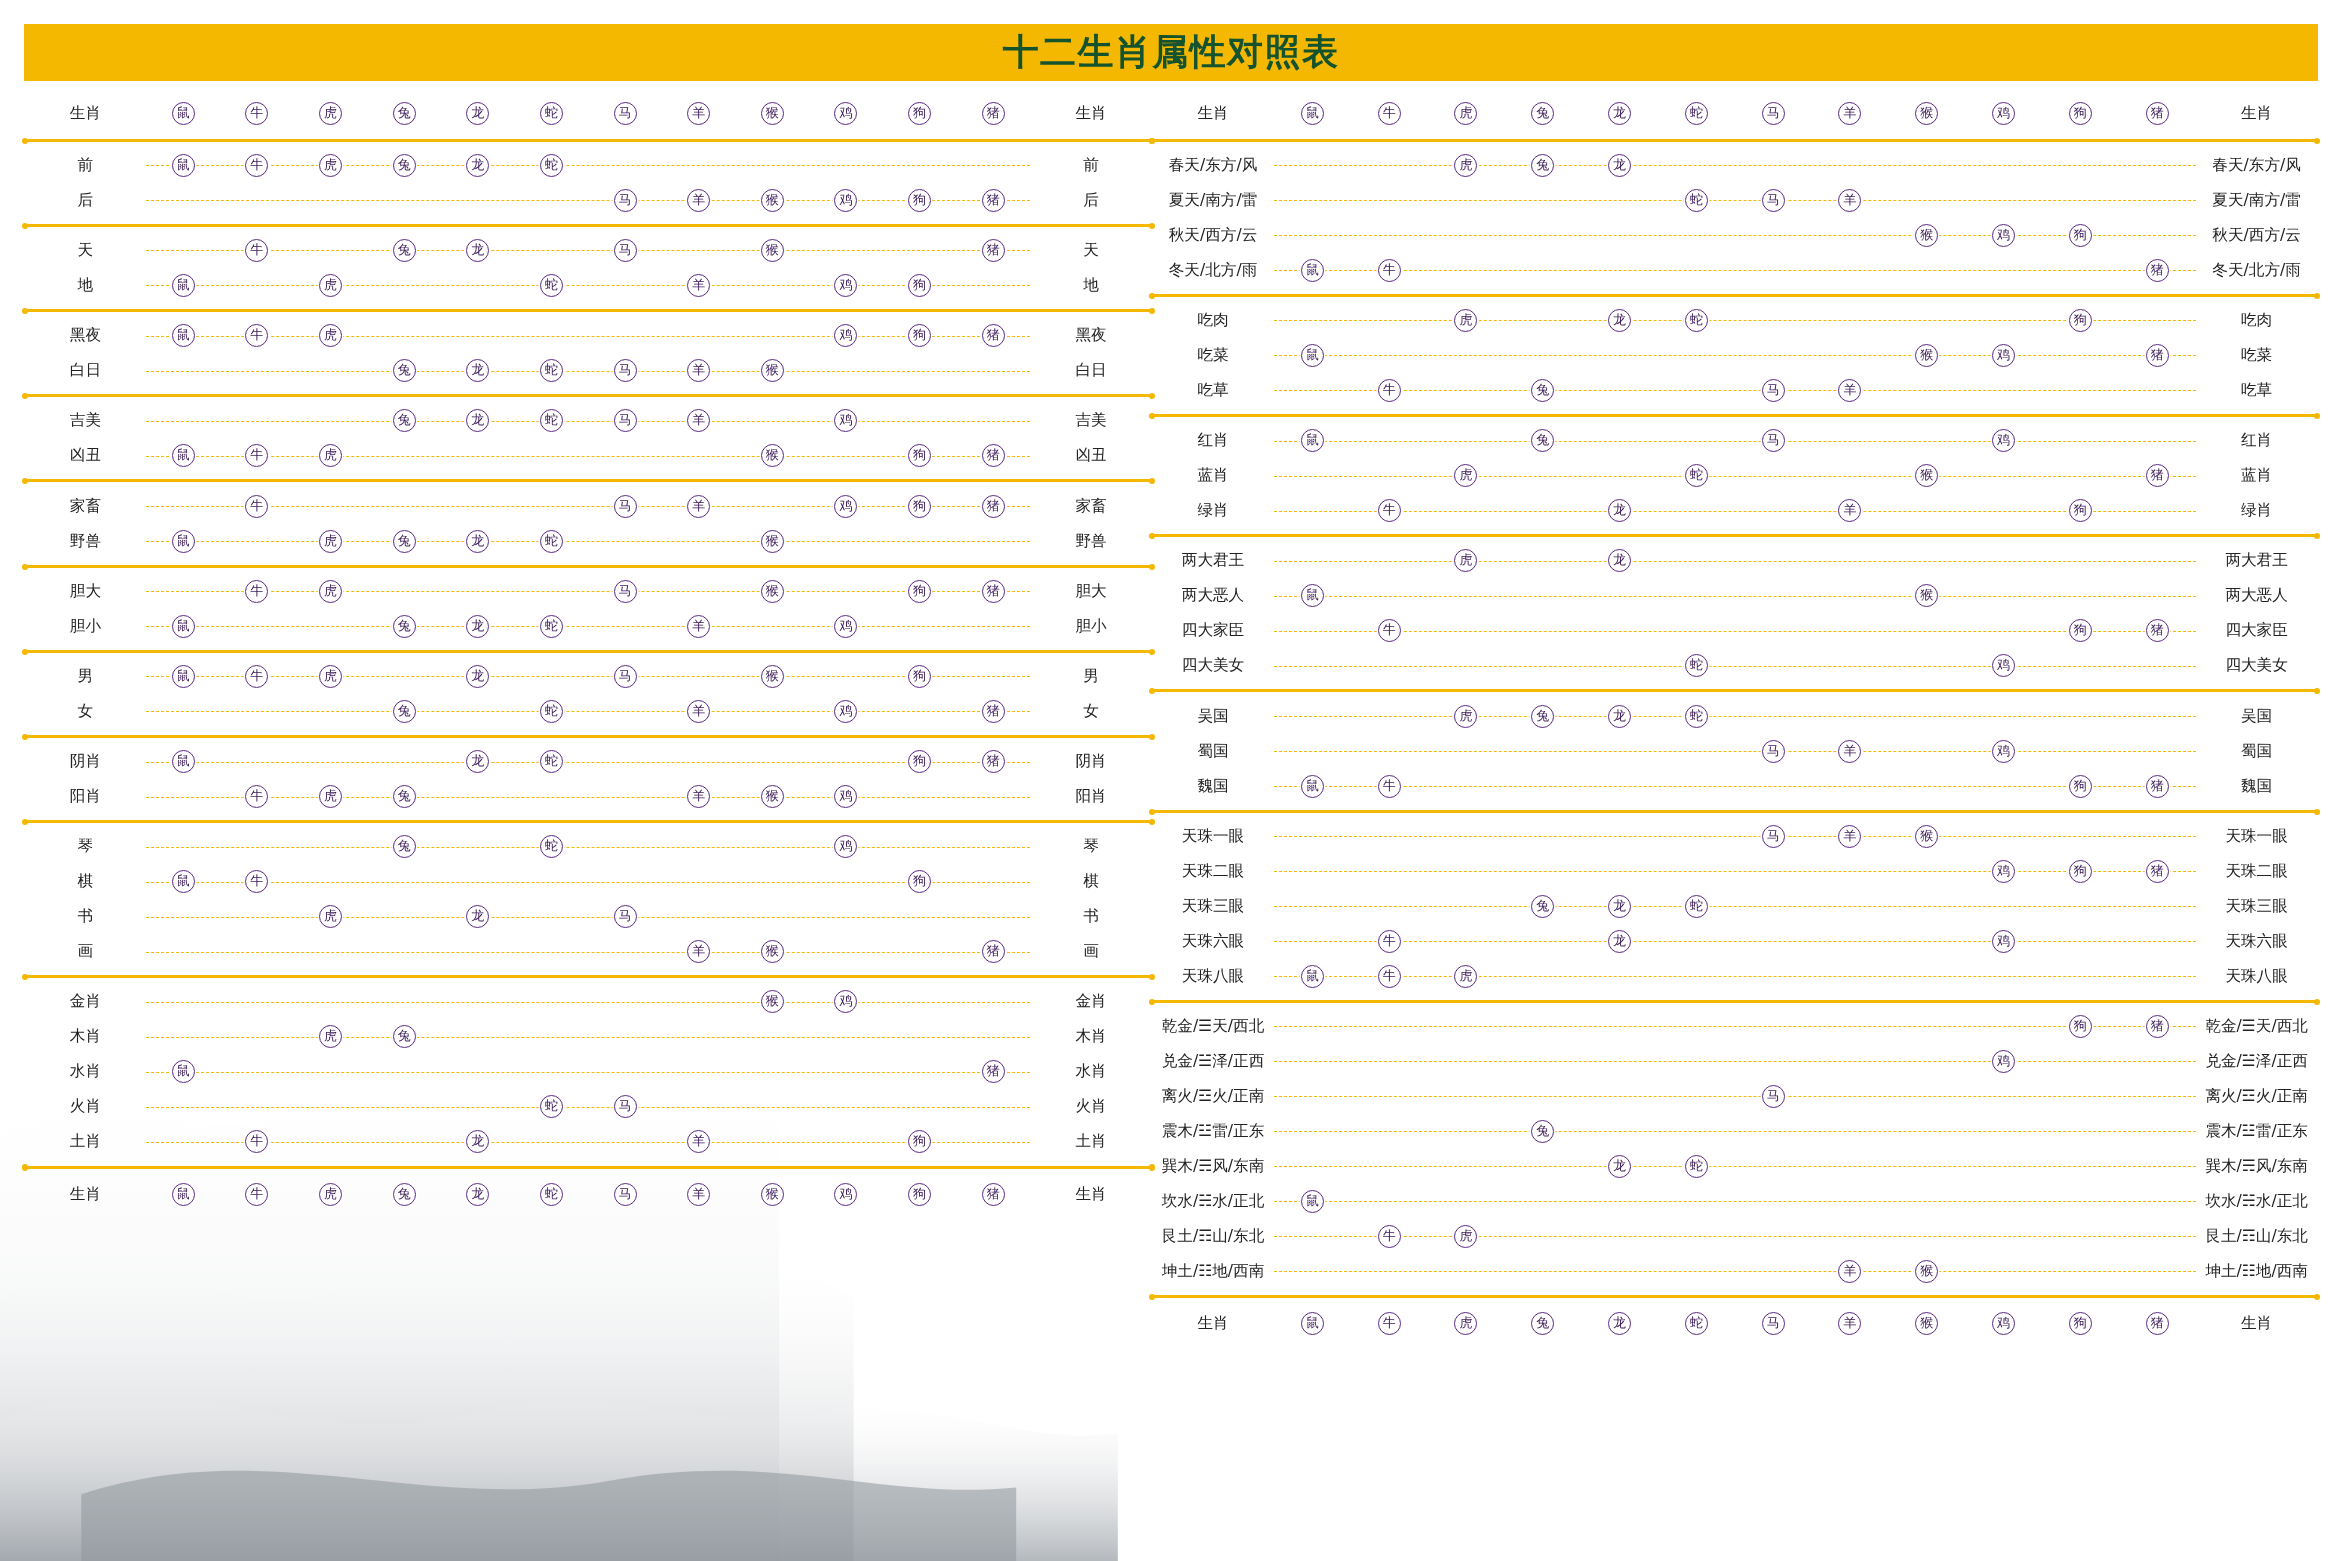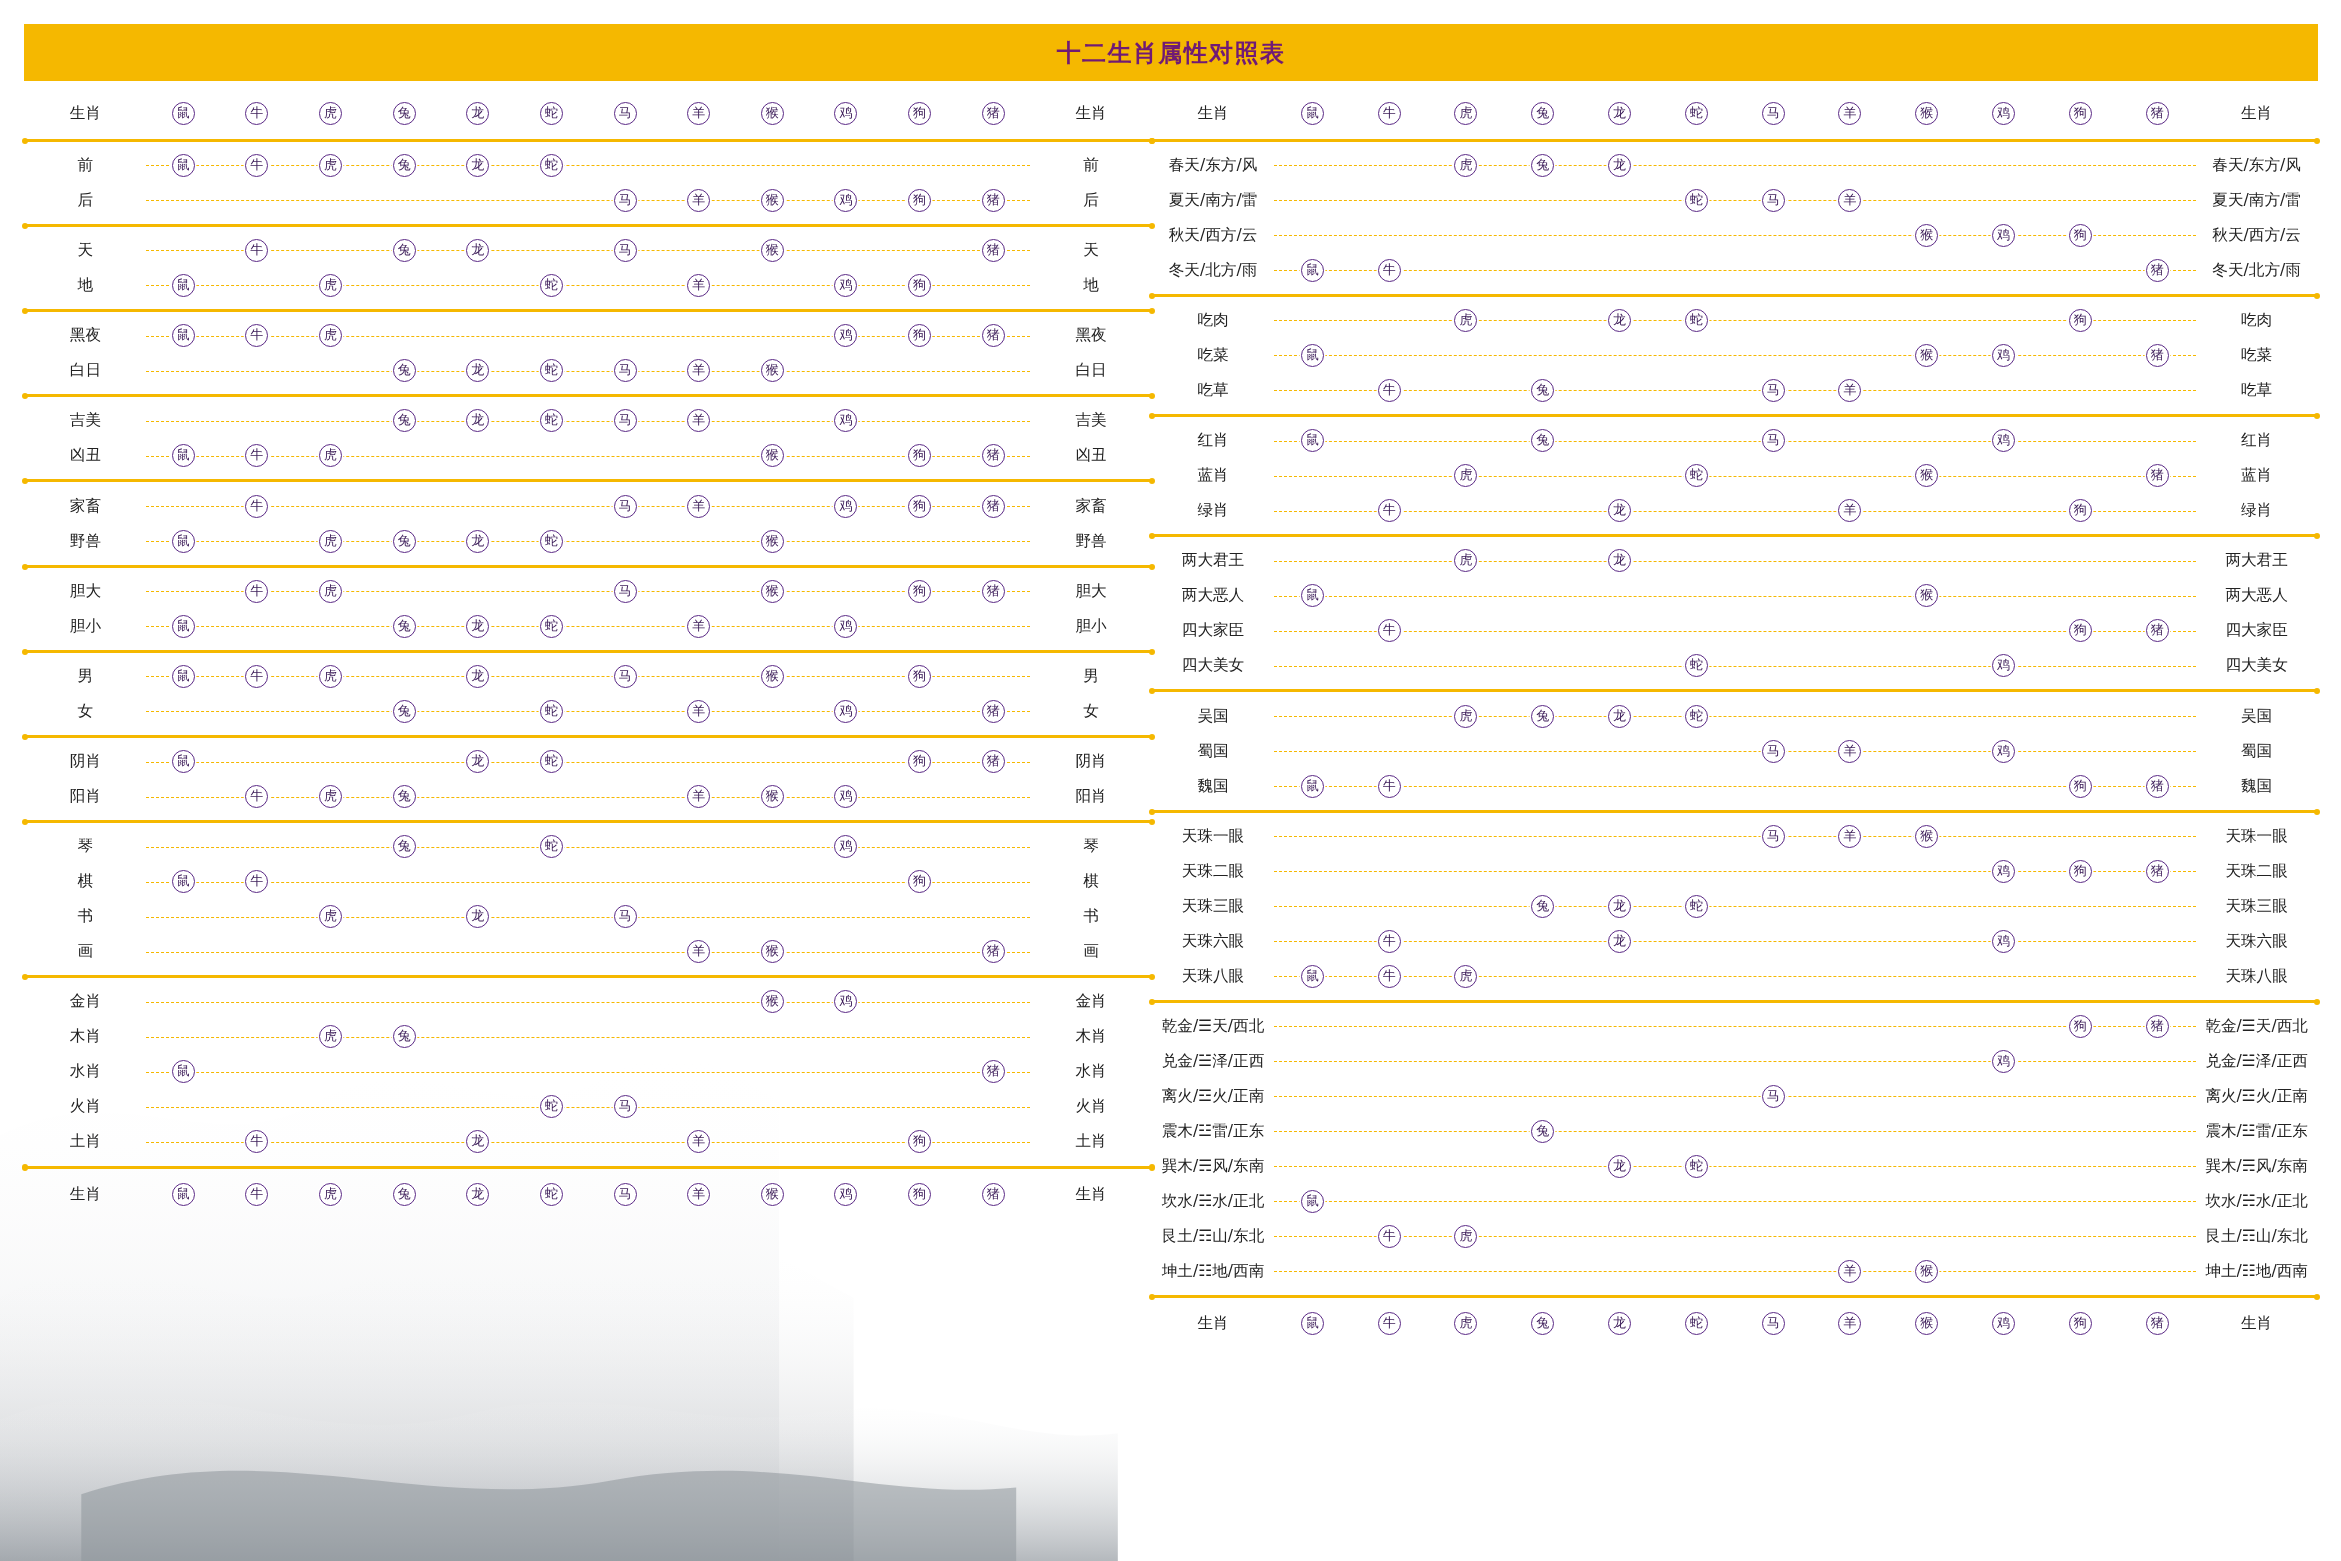--- a/index.html
+++ b/index.html
@@ -20,21 +20,21 @@
     position:relative; z-index:2; width:2342px; height:1562px;
     padding:0;
   }
   #title-bar {
     margin:24.4px 24.4px 0 24.4px;
     height:57px;
     background:#f5b800;
     display:flex; align-items:center; justify-content:center;
   }
   #title-bar .title {
-    color:#701a75; font-size:24px; font-weight:bold; letter-spacing:1.4px;
+    color:#14532d; font-size:36px; font-weight:bold; letter-spacing:1.4px;
     font-family:"DejaVu Sans", sans-serif;
   }
   #columns {
     display:flex; flex-direction:row;
     margin-top:12.2px;
   }
   .col { position:relative; }
   .col-left { width:1152px; padding-left:24.4px; }
   .col-right { width:1190px; padding-right:24.4px; }
 

